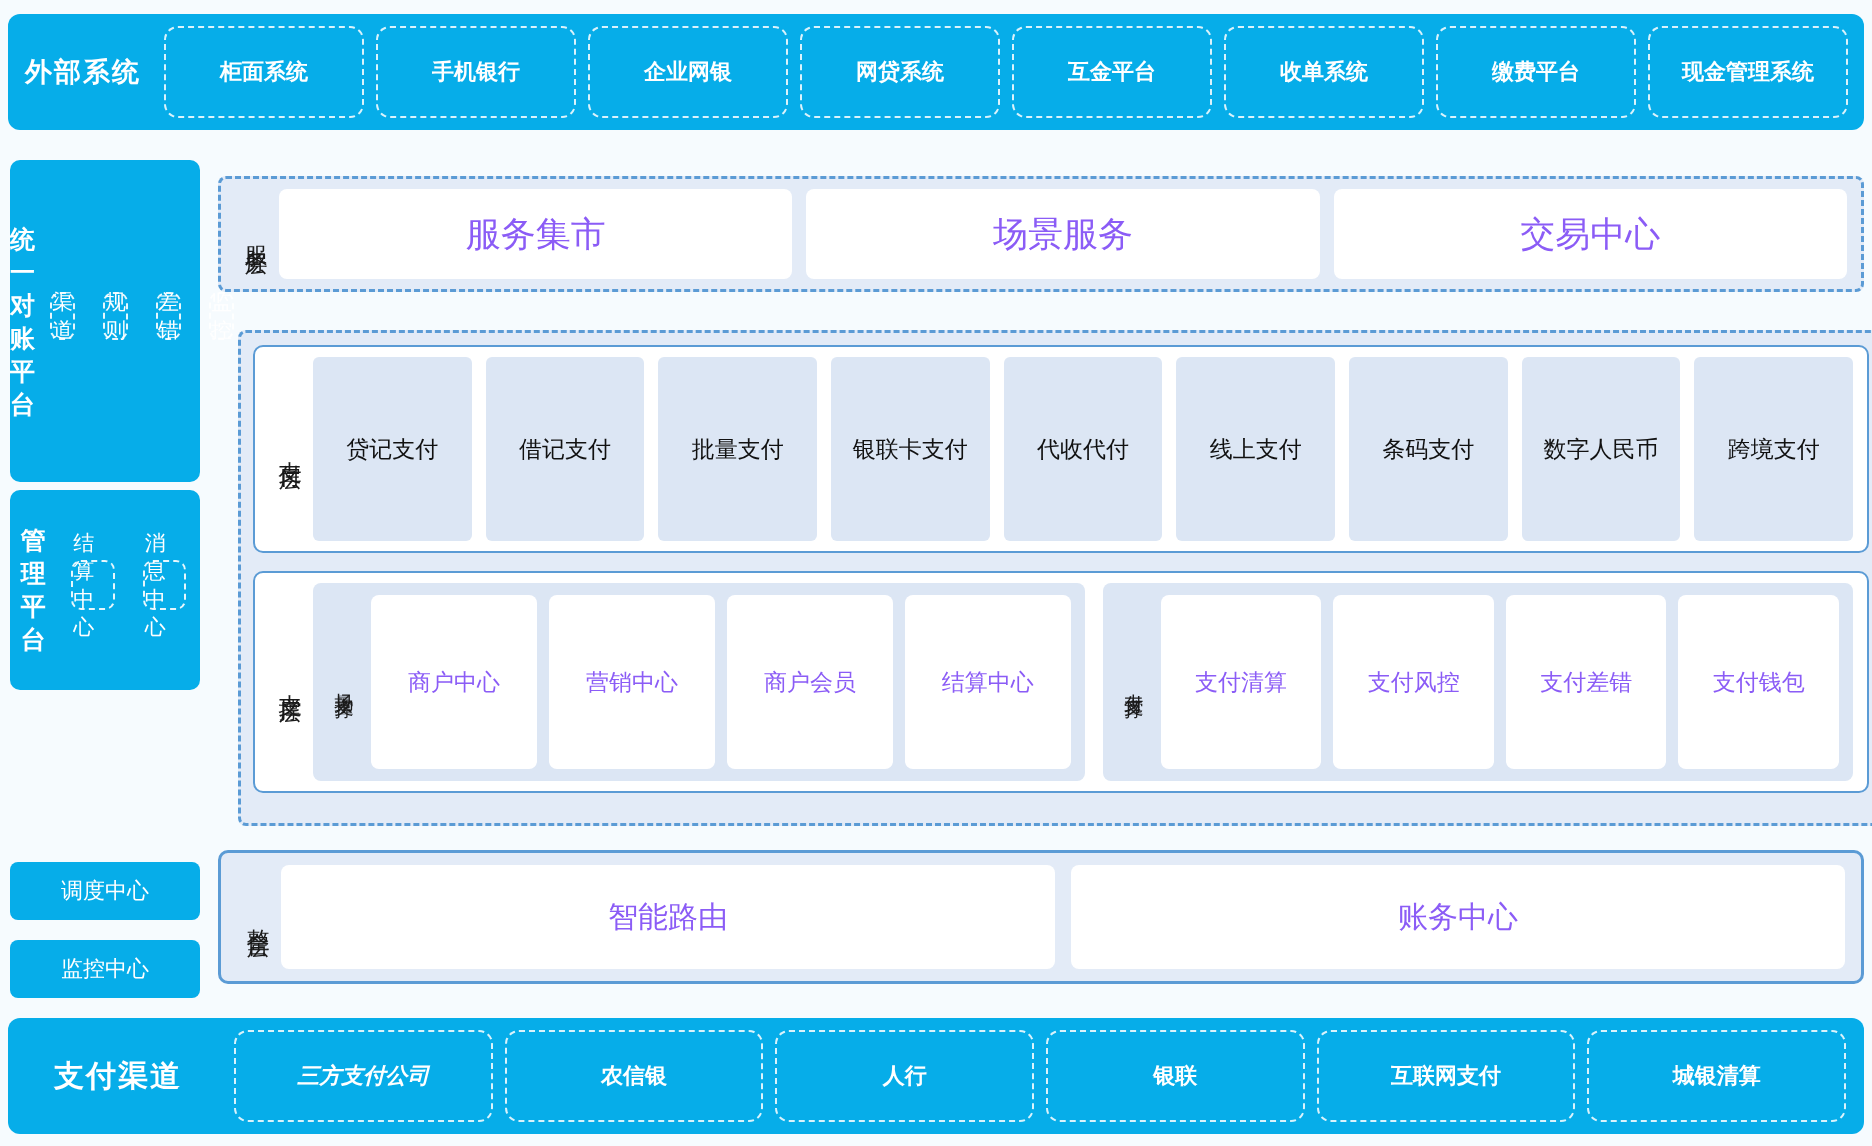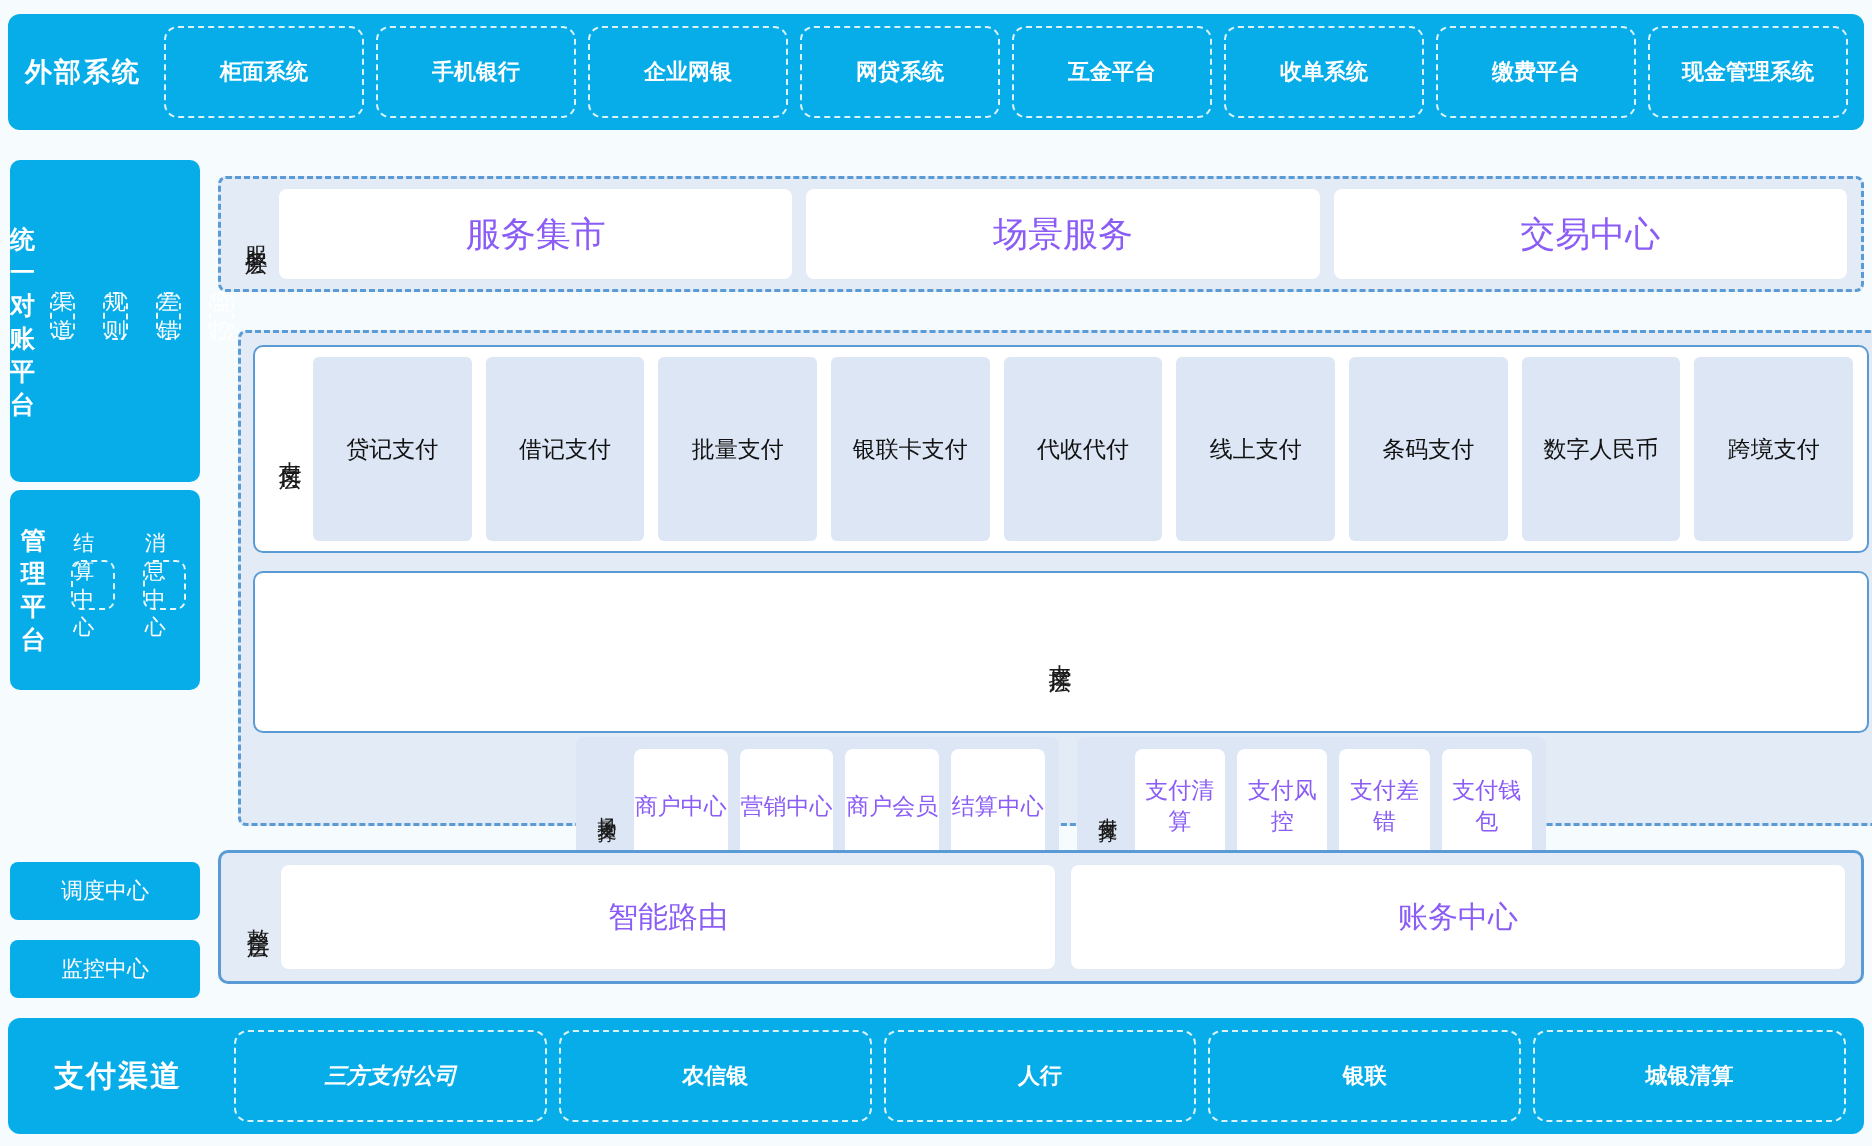--- a/index.html
+++ b/index.html
@@ -236,21 +236,21 @@
         <div class="blue-card" style="flex:1;">代收代付</div>
         <div class="blue-card" style="flex:1;">线上支付</div>
         <div class="blue-card" style="flex:1;">条码支付</div>
         <div class="blue-card" style="flex:1;">数字人民币</div>
         <div class="blue-card" style="flex:1;">跨境支付</div>
       </div>
     </div>
 
     <div style="height:18px;"></div>
 
-    <div class="inner-white" style="height:162px; padding:10px 14px;flex-direction:column;">
+    <div class="inner-white" style="height:222px; padding:10px 14px;">
       <div class="vlabel" style="height:100%; width:44px;">支撑层</div>
       <div style="display:flex; flex:1; height:100%; gap:18px; padding:16px 0;">
 
         <div class="group-box" style="flex:1.03; padding:12px 14px;">
           <div class="vlabel-sm" style="height:100%; width:34px;">场景支撑</div>
           <div style="display:flex; flex:1; height:100%; gap:12px; padding:8px 0 8px 10px;">
             <div class="white-card" style="flex:1; font-size:23px;">商户中心</div>
             <div class="white-card" style="flex:1; font-size:23px;">营销中心</div>
             <div class="white-card" style="flex:1; font-size:23px;">商户会员</div>
             <div class="white-card" style="flex:1; font-size:23px;">结算中心</div>
@@ -279,17 +279,18 @@
     </div>
   </div>
 
   <div class="band" style="left:8px; top:1018px; width:1856px; height:116px;">
     <div class="band-title" style="width:220px; font-size:30px;">支付渠道</div>
     <div class="band-items" style="padding:12px 12px 12px 0;">
       <div class="band-chip" style="font-size:22px;font-style:italic;">三方支付公司</div>
       <div class="band-chip" style="font-size:22px;">农信银</div>
       <div class="band-chip" style="font-size:22px;">人行</div>
       <div class="band-chip" style="font-size:22px;">银联</div>
+      <div class="band-chip" style="font-size:22px;">互联网支付</div>
       <div class="band-chip" style="font-size:22px;">城银清算</div>
     </div>
   </div>
 
 </div>
 
 </body></html>

